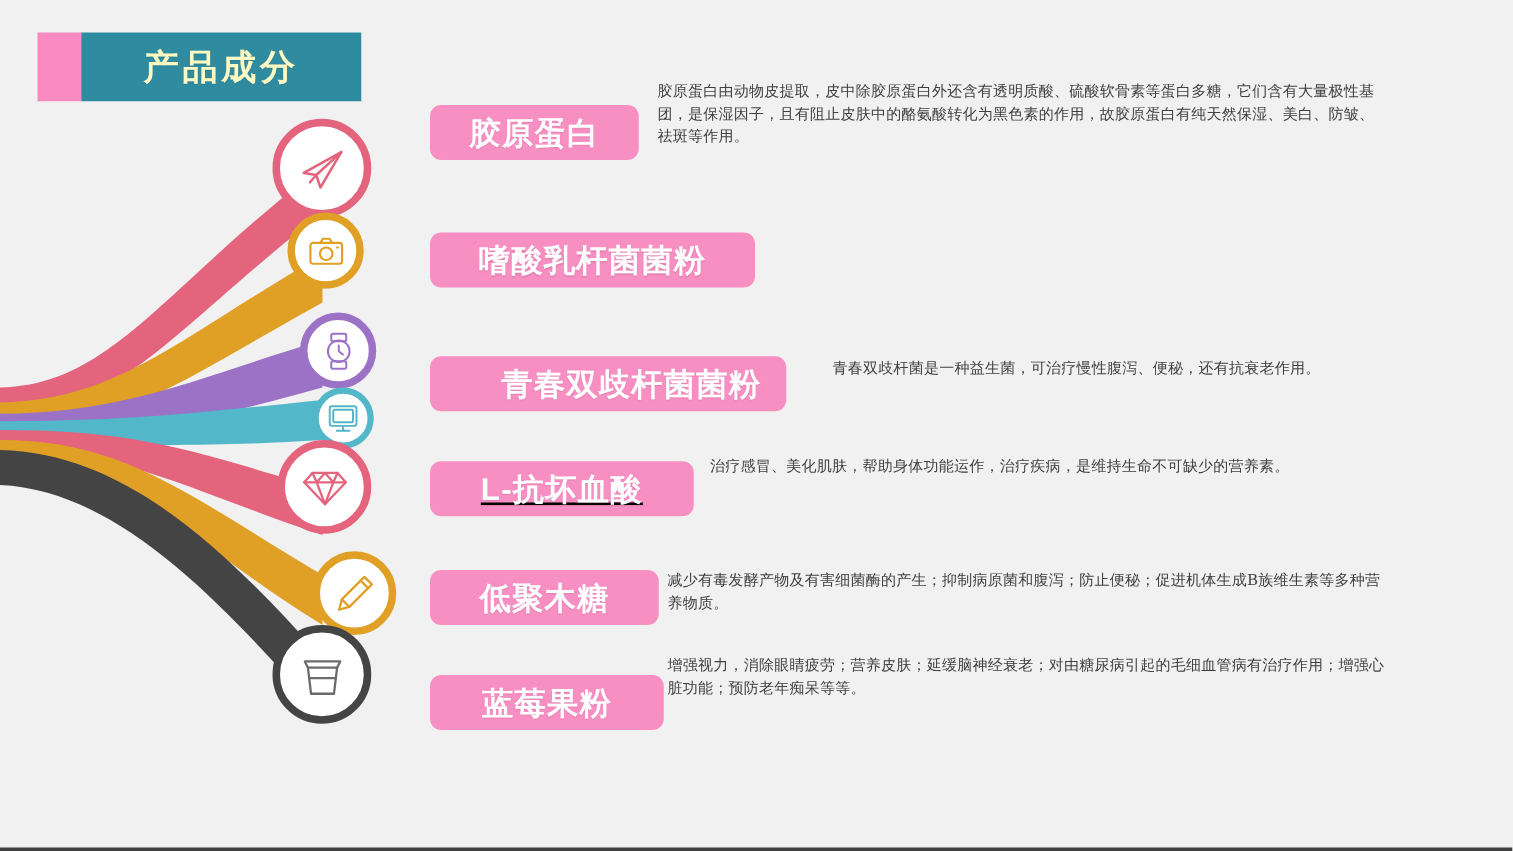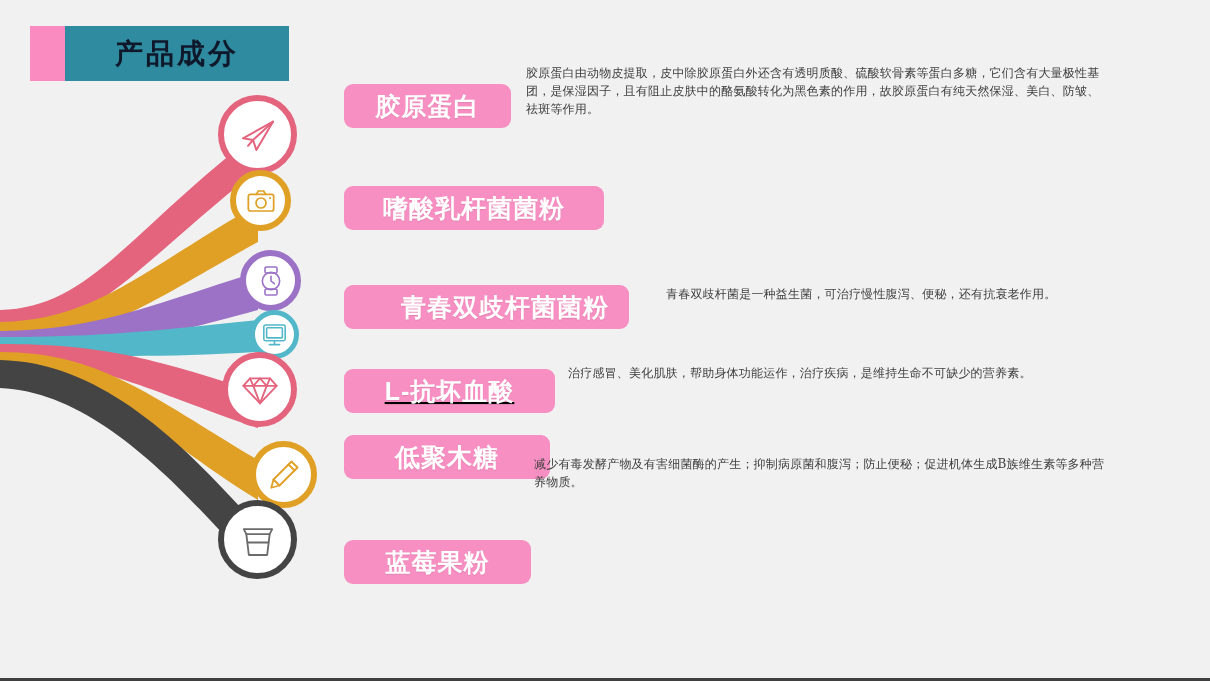--- a/index.html
+++ b/index.html
@@ -23,21 +23,21 @@
     display: flex; align-items: stretch;
   }
   #title-accent {
     width: 35px; background: #f98bc0; flex: 0 0 35px;
   }
   #title-bar {
     flex: 1; background: #2f8ca0;
     display: flex; align-items: center; justify-content: center;
   }
   #title-text {
-    color: #0f172a; font-size: 28px; font-weight: bold;
+    color: #fef9c3; font-size: 28px; font-weight: bold;
     letter-spacing: 3px;
     text-shadow: 0 1px 1px rgba(0,0,0,.10);
   }
 
   
   #funnel { position: absolute; left: 0; top: 0; width: 320px; height: 681px; }
 
   
   .icon-circle {
     position: absolute;
@@ -169,22 +169,23 @@
   <div class="pill" style="left:344px; top:285px; width:285px; height:44px;justify-content:flex-end;">
     <span class="pill-text">青春双歧杆菌菌粉</span>
   </div>
   <div class="desc" style="left:638px; top:285px; width:440px;margin-left:28px;">青春双歧杆菌是一种益生菌，可治疗慢性腹泻、便秘，还有抗衰老作用。</div>
 
   <div class="pill" style="left:344px; top:369px; width:211px; height:44px;text-decoration:underline;">
     <span class="pill-text">L-抗坏血酸</span>
   </div>
   <div class="desc" style="left:568px; top:364px; width:480px;">治疗感冒、美化肌肤，帮助身体功能运作，治疗疾病，是维持生命不可缺少的营养素。</div>
 
-  <div class="pill" style="left:344px; top:435px; width:206px; height:44px;">
+  <div class="pill" style="left:344px; top:456px; width:183px; height:44px;">
     <span class="pill-text">低聚木糖</span>
   </div>
   <div class="desc" style="left:534px; top:455px; width:578px;">减少有毒发酵产物及有害细菌酶的产生；抑制病原菌和腹泻；防止便秘；促进机体生成B族维生素等多种营养物质。</div>
 
   <div class="pill" style="left:344px; top:540px; width:187px; height:44px;">
     <span class="pill-text">蓝莓果粉</span>
   </div>
+  <div class="desc" style="left:534px; top:523px; width:578px;">增强视力，消除眼睛疲劳；营养皮肤；延缓脑神经衰老；对由糖尿病引起的毛细血管病有治疗作用；增强心脏功能；预防老年痴呆等等。</div>
 
 </div>
 
 </body></html>

